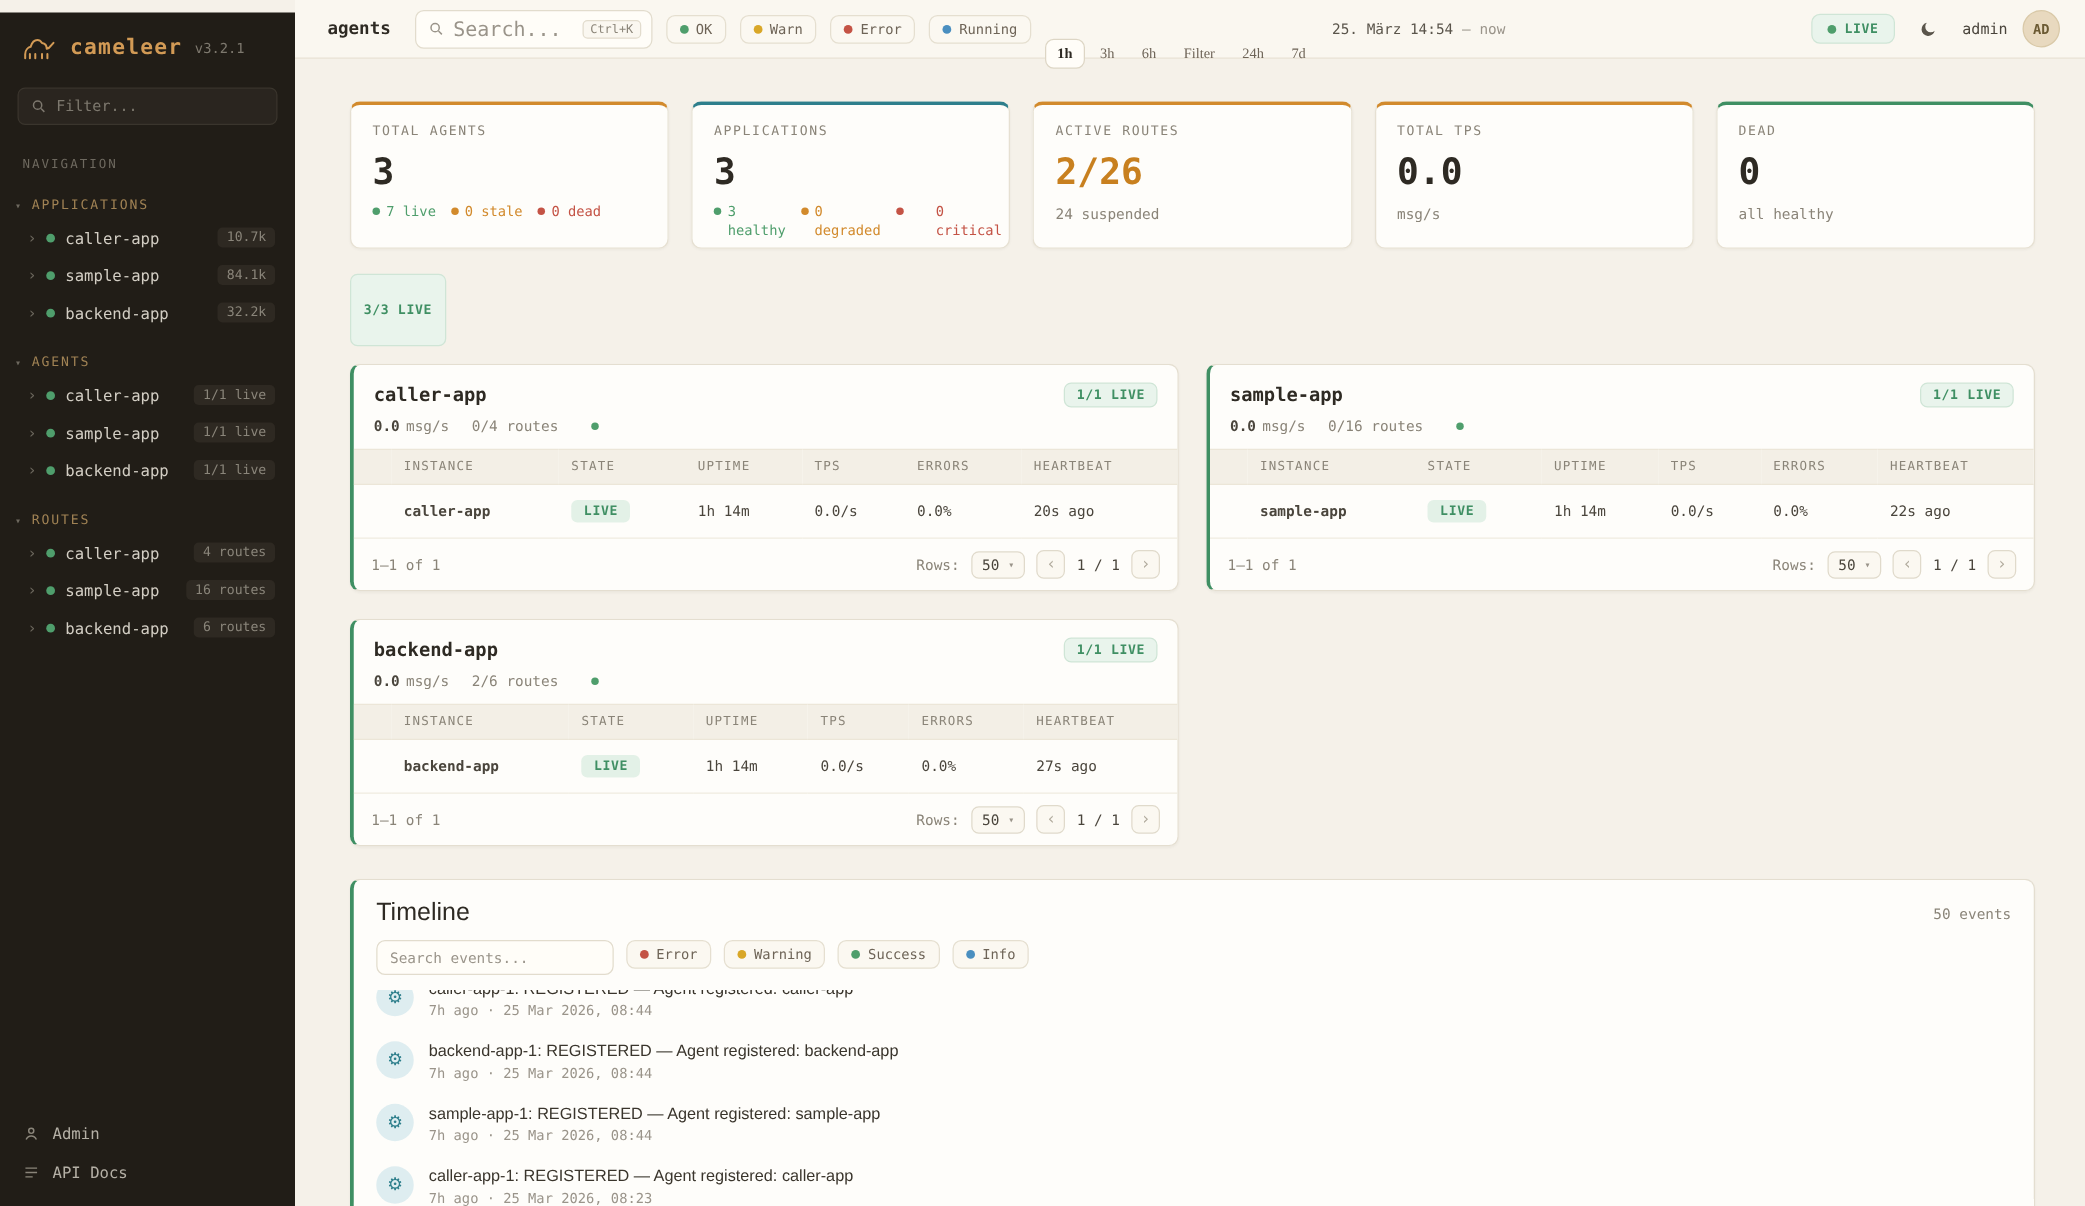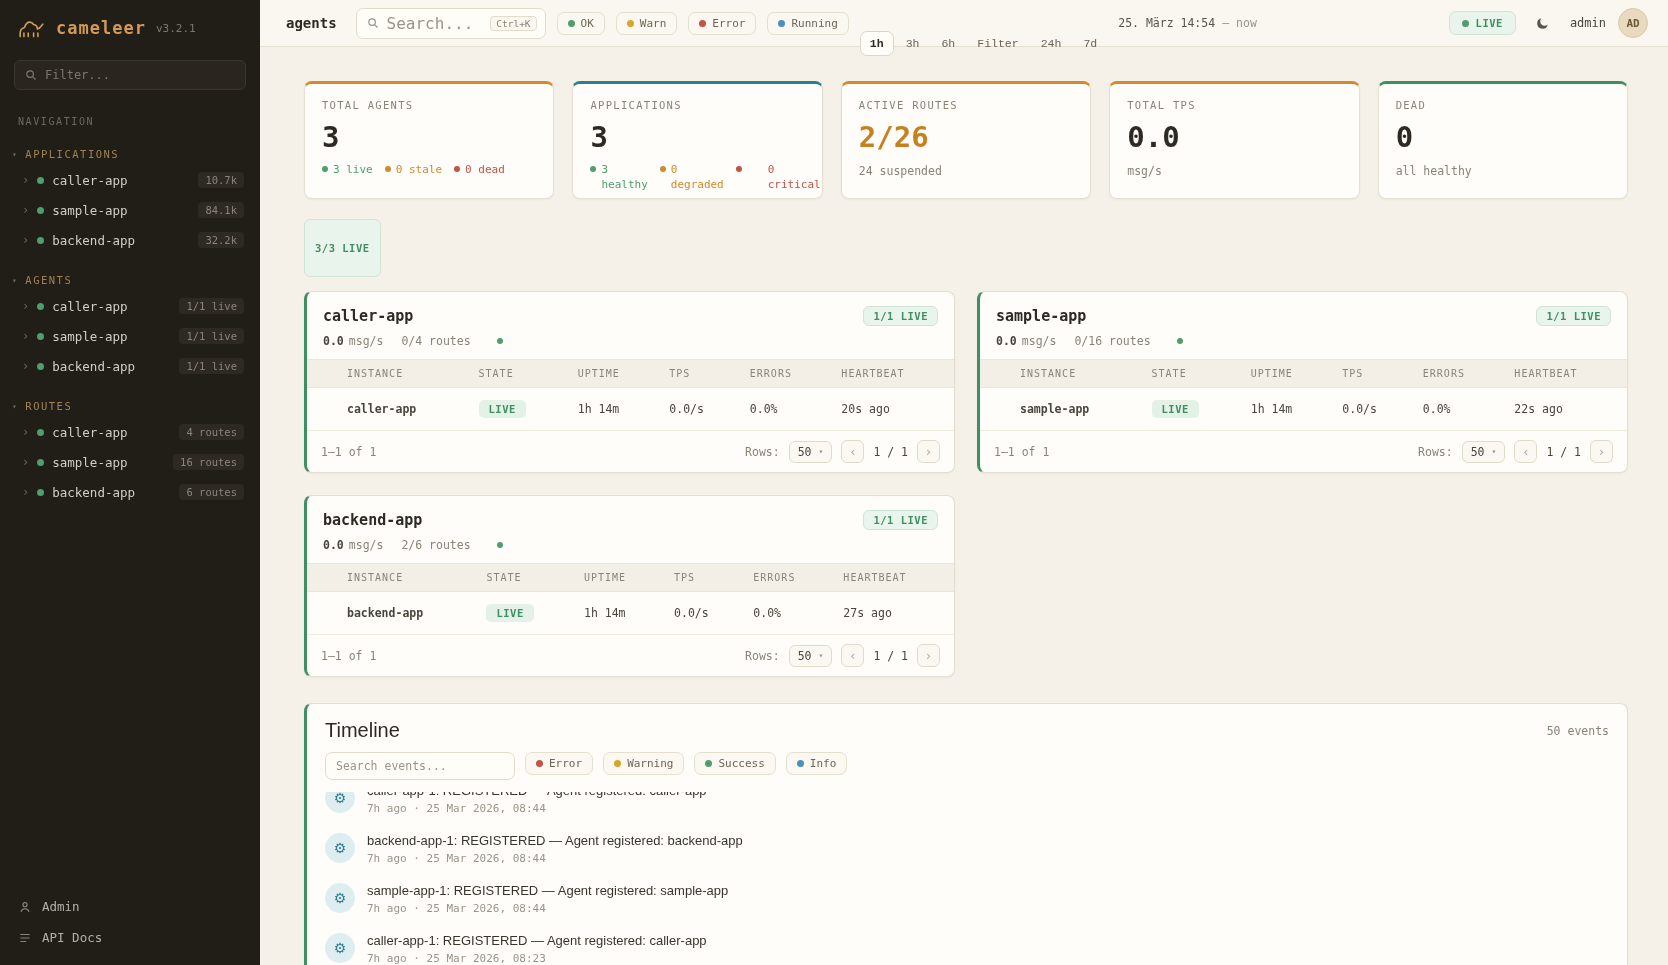--- a/index.html
+++ b/index.html
@@ -2,21 +2,21 @@
 <html><head>
 <meta charset="utf-8">
 <style>
   * { box-sizing: border-box; margin: 0; padding: 0; }
   html, body { width: 1668px; height: 965px; overflow: hidden; }
   body { font-family: "DejaVu Sans Mono", monospace; background: #f5f1e9; color: #2e2a23; }
 
   .app { display: flex; width: 1668px; height: 965px; }
 
   
-  .sidebar { width: 260px; background: #211d17; color: #c9c4ba; display: flex; flex-direction: column; flex-shrink: 0; }
+  .sidebar { width: 236px; background: #211d17; color: #c9c4ba; display: flex; flex-direction: column; flex-shrink: 0; margin-top: 10px; }
   .logo-row { display: flex; align-items: center; gap: 10px; padding: 16px 18px 14px; cursor: pointer; }
   .logo-name { color: #d29a55; font-weight: bold; font-size: 17px; letter-spacing: 1px; }
   .logo-version { color: #7d786e; font-size: 11px; }
   .filter-box { margin: 6px 14px 14px; display: flex; align-items: center; gap: 8px; border: 1px solid #3a352d; background: #2a251f; border-radius: 6px; padding: 7px 10px; }
   .filter-box svg { flex-shrink: 0; color: #7d786e; }
   .filter-box input { background: transparent; border: none; outline: none; color: #c9c4ba; width: 100%; font-family: inherit; font-size: 12px; }
   .filter-box input::placeholder { color: #7d786e; }
   .nav-label { padding: 12px 18px 2px; font-size: 10px; letter-spacing: 1.6px; color: #6e695f; }
   .nav-section { margin-top: 14px; }
   .section-header { display: flex; align-items: center; gap: 7px; padding: 5px 12px; font-size: 10.5px; letter-spacing: 1.5px; color: #a08254; cursor: pointer; }
@@ -34,21 +34,21 @@
   .topbar { height: 47px; display: flex; align-items: center; gap: 11px; padding: 0 20px 0 26px; background: #faf7f0; border-bottom: 1px solid #e7e1d4; flex-shrink: 0; }
   .tb-title { font-weight: 700; font-size: 14px; color: #2e2a23; margin-right: 8px; }
   .search-box { display: flex; align-items: center; gap: 8px; border: 1px solid #e2dccd; background: #fffdf8; border-radius: 7px; padding: 5px 8px 5px 10px; width: 190px; flex-shrink: 0; }
   .search-box svg { color: #9a948a; flex-shrink: 0; }
   .search-box input { border: 0; outline: 0; background: transparent; font-family: inherit; font-size: 16px; color: #5a554b; flex: 1; min-width: 0; }
   .search-box input::placeholder { color: #9a948a; }
   .kbd { font-size: 9.5px; color: #8a8478; border: 1px solid #e2dccd; border-radius: 4px; padding: 1px 5px; background: #faf7f0; white-space: nowrap; }
   .chip { display: inline-flex; gap: 6px; align-items: center; font-size: 11px; color: #6e6457; padding: 4px 10px; border: 1px solid #e5dfd0; border-radius: 7px; background: #fbf8f1; cursor: pointer; white-space: nowrap; }
   .dot { width: 7px; height: 7px; border-radius: 50%; flex-shrink: 0; }
   .segmented { display: flex; align-items: center; gap: 2px; }
-  .range-btn { font-family: Liberation Mono, monospace; font-size: 11.5px; color: #6e6457; padding: 5px 9px; border-radius: 7px; border: 1px solid transparent; background: transparent; cursor: pointer; white-space: nowrap; margin-top: 40px; }
+  .range-btn { font-family: Liberation Serif, serif; font-size: 11.5px; color: #6e6457; padding: 5px 9px; border-radius: 7px; border: 1px solid transparent; background: transparent; cursor: pointer; white-space: nowrap; margin-top: 40px; }
   .range-btn.active { background: #fffdf8; border-color: #ddd6c5; color: #2e2a23; font-weight: 700; }
   .datetime { font-size: 11.5px; color: #5a554b; display: flex; gap: 7px; align-items: center; cursor: pointer; white-space: nowrap; }
   .datetime .sep, .datetime .now { color: #9a948a; }
   .tb-right { margin-left: auto; display: flex; align-items: center; gap: 12px; }
   .live-pill { display: flex; gap: 7px; align-items: center; font-size: 10.5px; font-weight: 700; letter-spacing: 0.5px; color: #3f8f63; background: #e9f4ec; border: 1px solid #cfe5d6; border-radius: 7px; padding: 5px 12px; }
   .theme-btn { width: 30px; height: 30px; display: flex; align-items: center; justify-content: center; color: #5a554b; background: transparent; border: none; cursor: pointer; }
   .user-name { font-size: 12px; color: #4a453c; }
   .avatar { width: 30px; height: 30px; border-radius: 50%; background: #e8d9bf; color: #6b5a33; font-weight: 700; font-size: 11px; display: flex; align-items: center; justify-content: center; border: 1px solid #d9c9a8; cursor: pointer; }
 
   .content { flex: 1; overflow: hidden; padding: 34px 40px 0 44px; }
@@ -288,21 +288,21 @@
     <div class="content">
 
       
       <div class="stats-row">
         <div class="stat-card" style="border-top-color: rgb(210, 138, 44);">
           <div class="stat-label">TOTAL AGENTS</div>
           <div class="stat-value">3</div>
           <div class="stat-legend">
             <span class="legend-item">
               <span class="dot" style="background: rgb(79, 158, 108);"></span>
-              <span class="lg-text" style="color: rgb(79, 158, 108);">3 live</span>
+              <span class="lg-text" style="color: rgb(79, 158, 108);">7 live</span>
             </span>
             <span class="legend-item">
               <span class="dot" style="background: rgb(210, 138, 44);"></span>
               <span class="lg-text" style="color: rgb(210, 138, 44);">0 stale</span>
             </span>
             <span class="legend-item">
               <span class="dot" style="background: rgb(196, 83, 69);"></span>
               <span class="lg-text" style="color: rgb(196, 83, 69);">0 dead</span>
             </span>
           </div>

